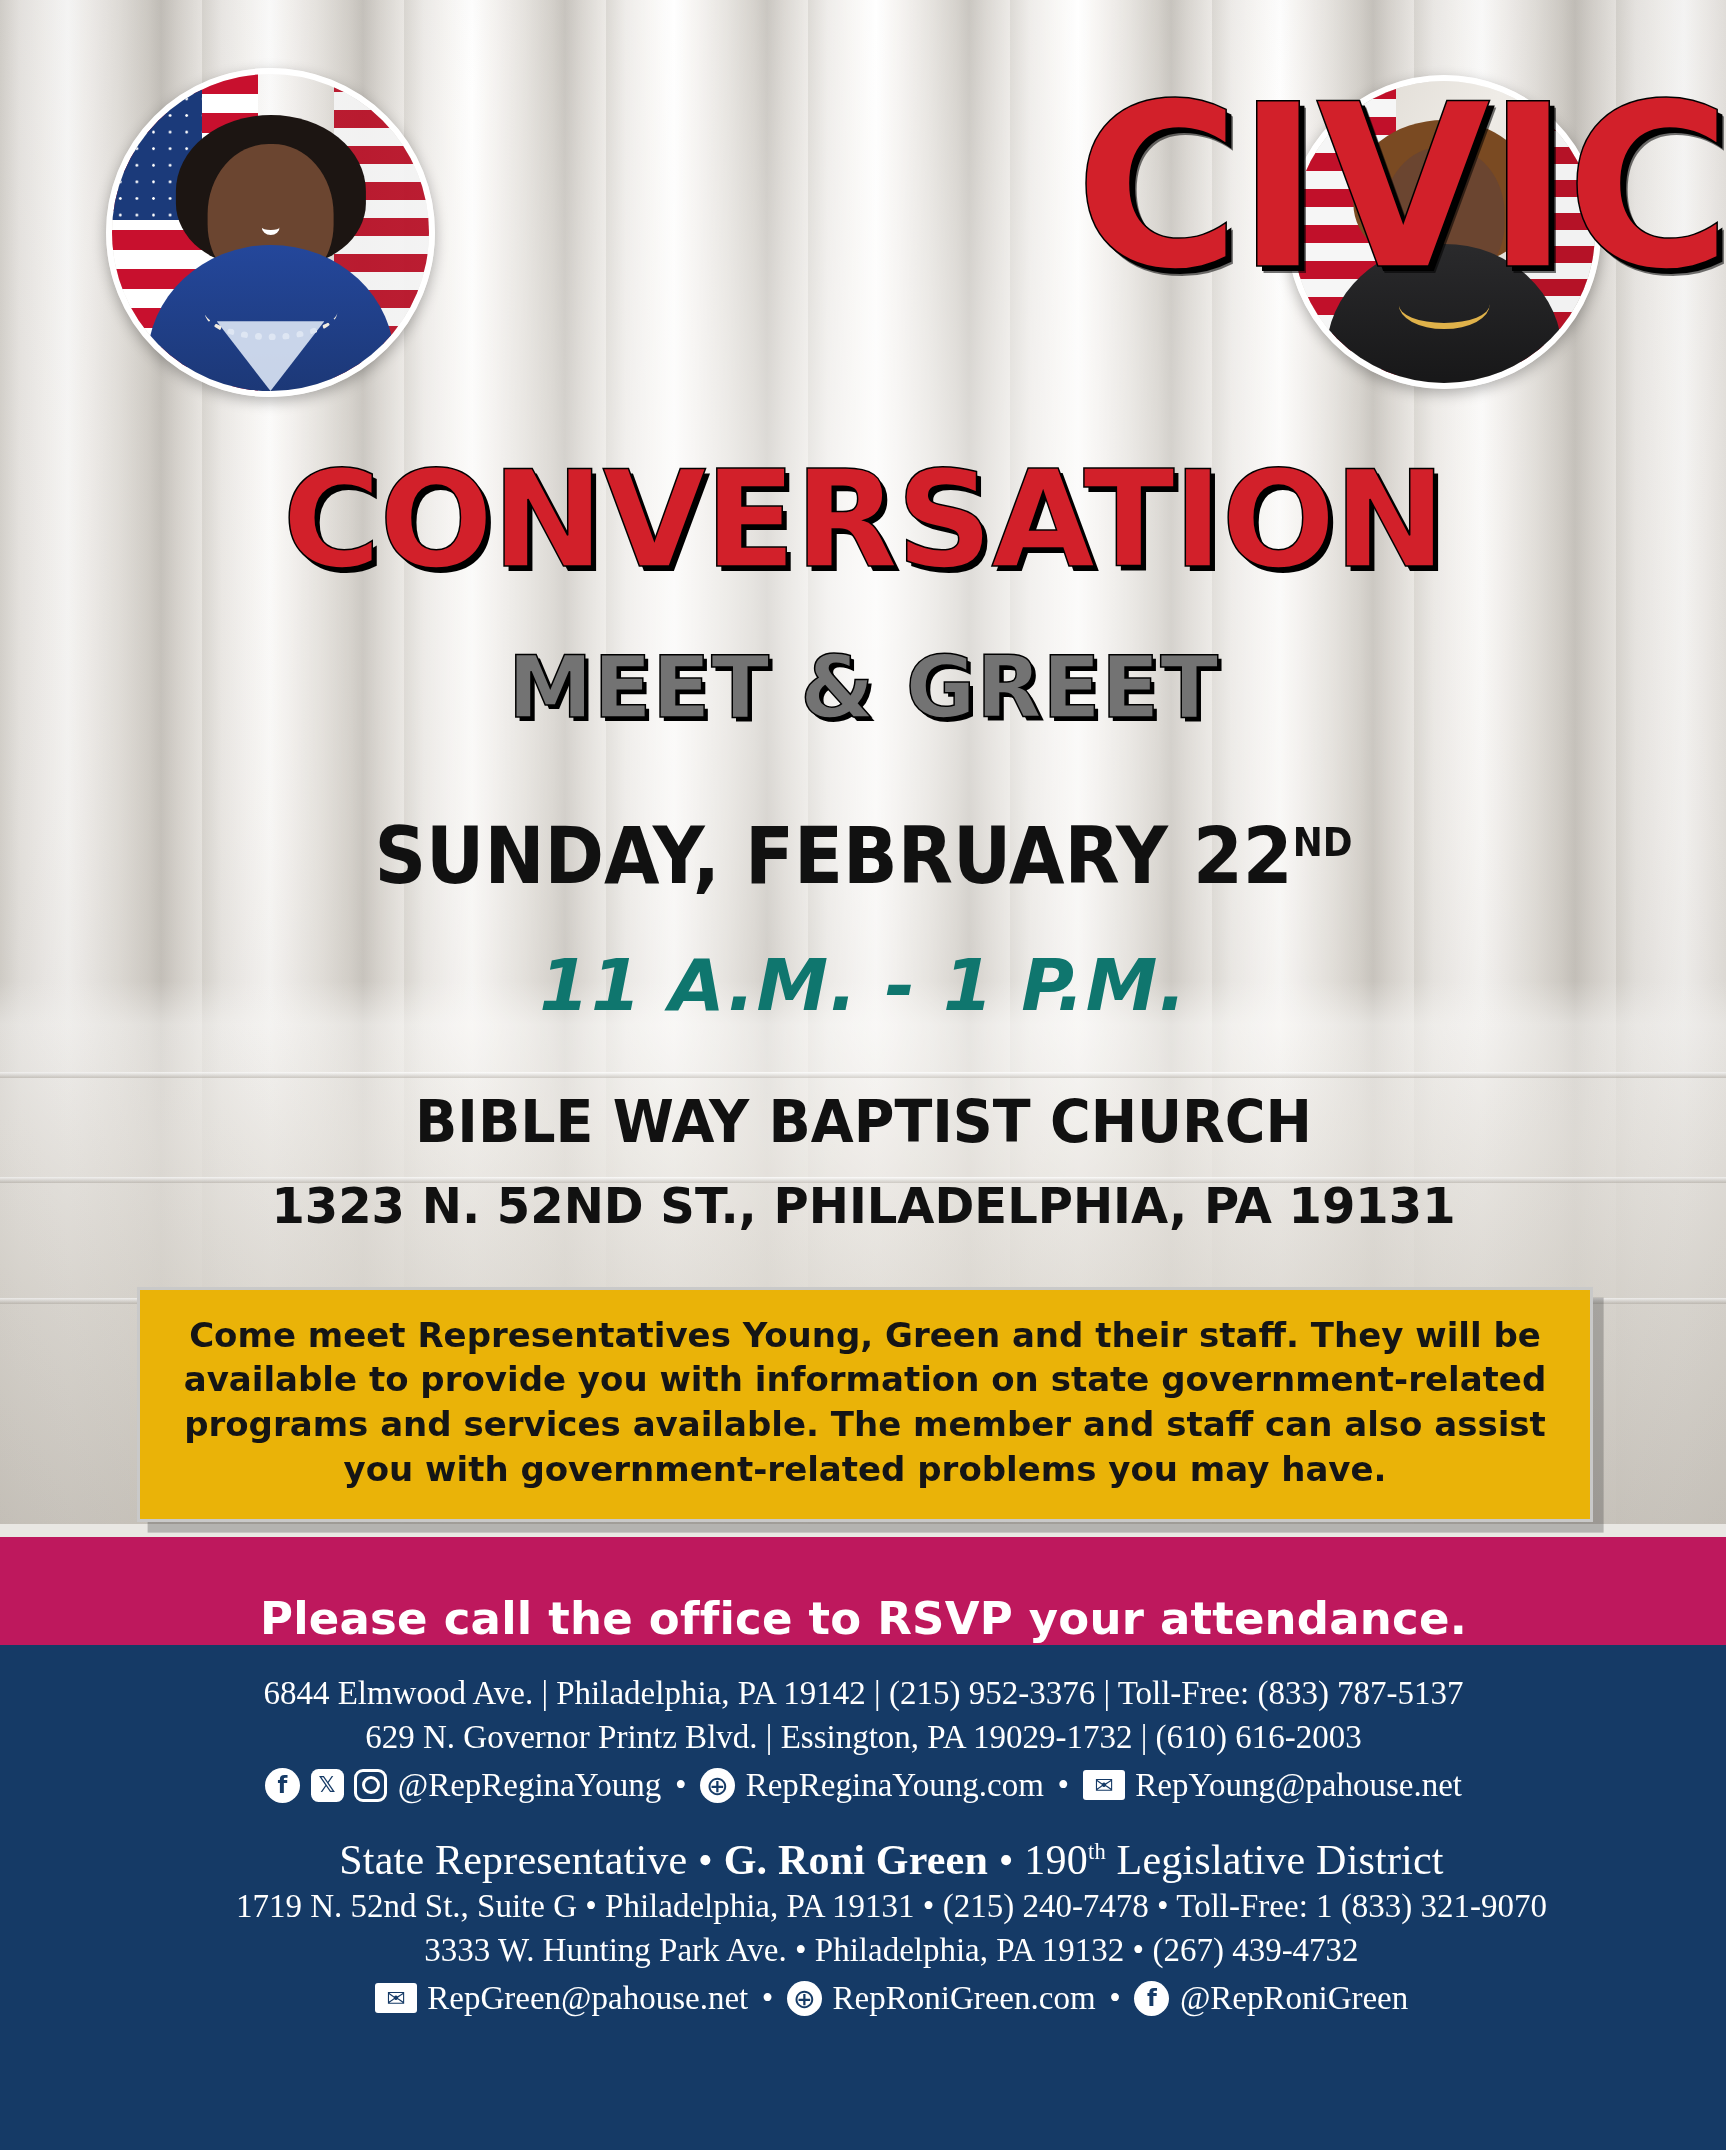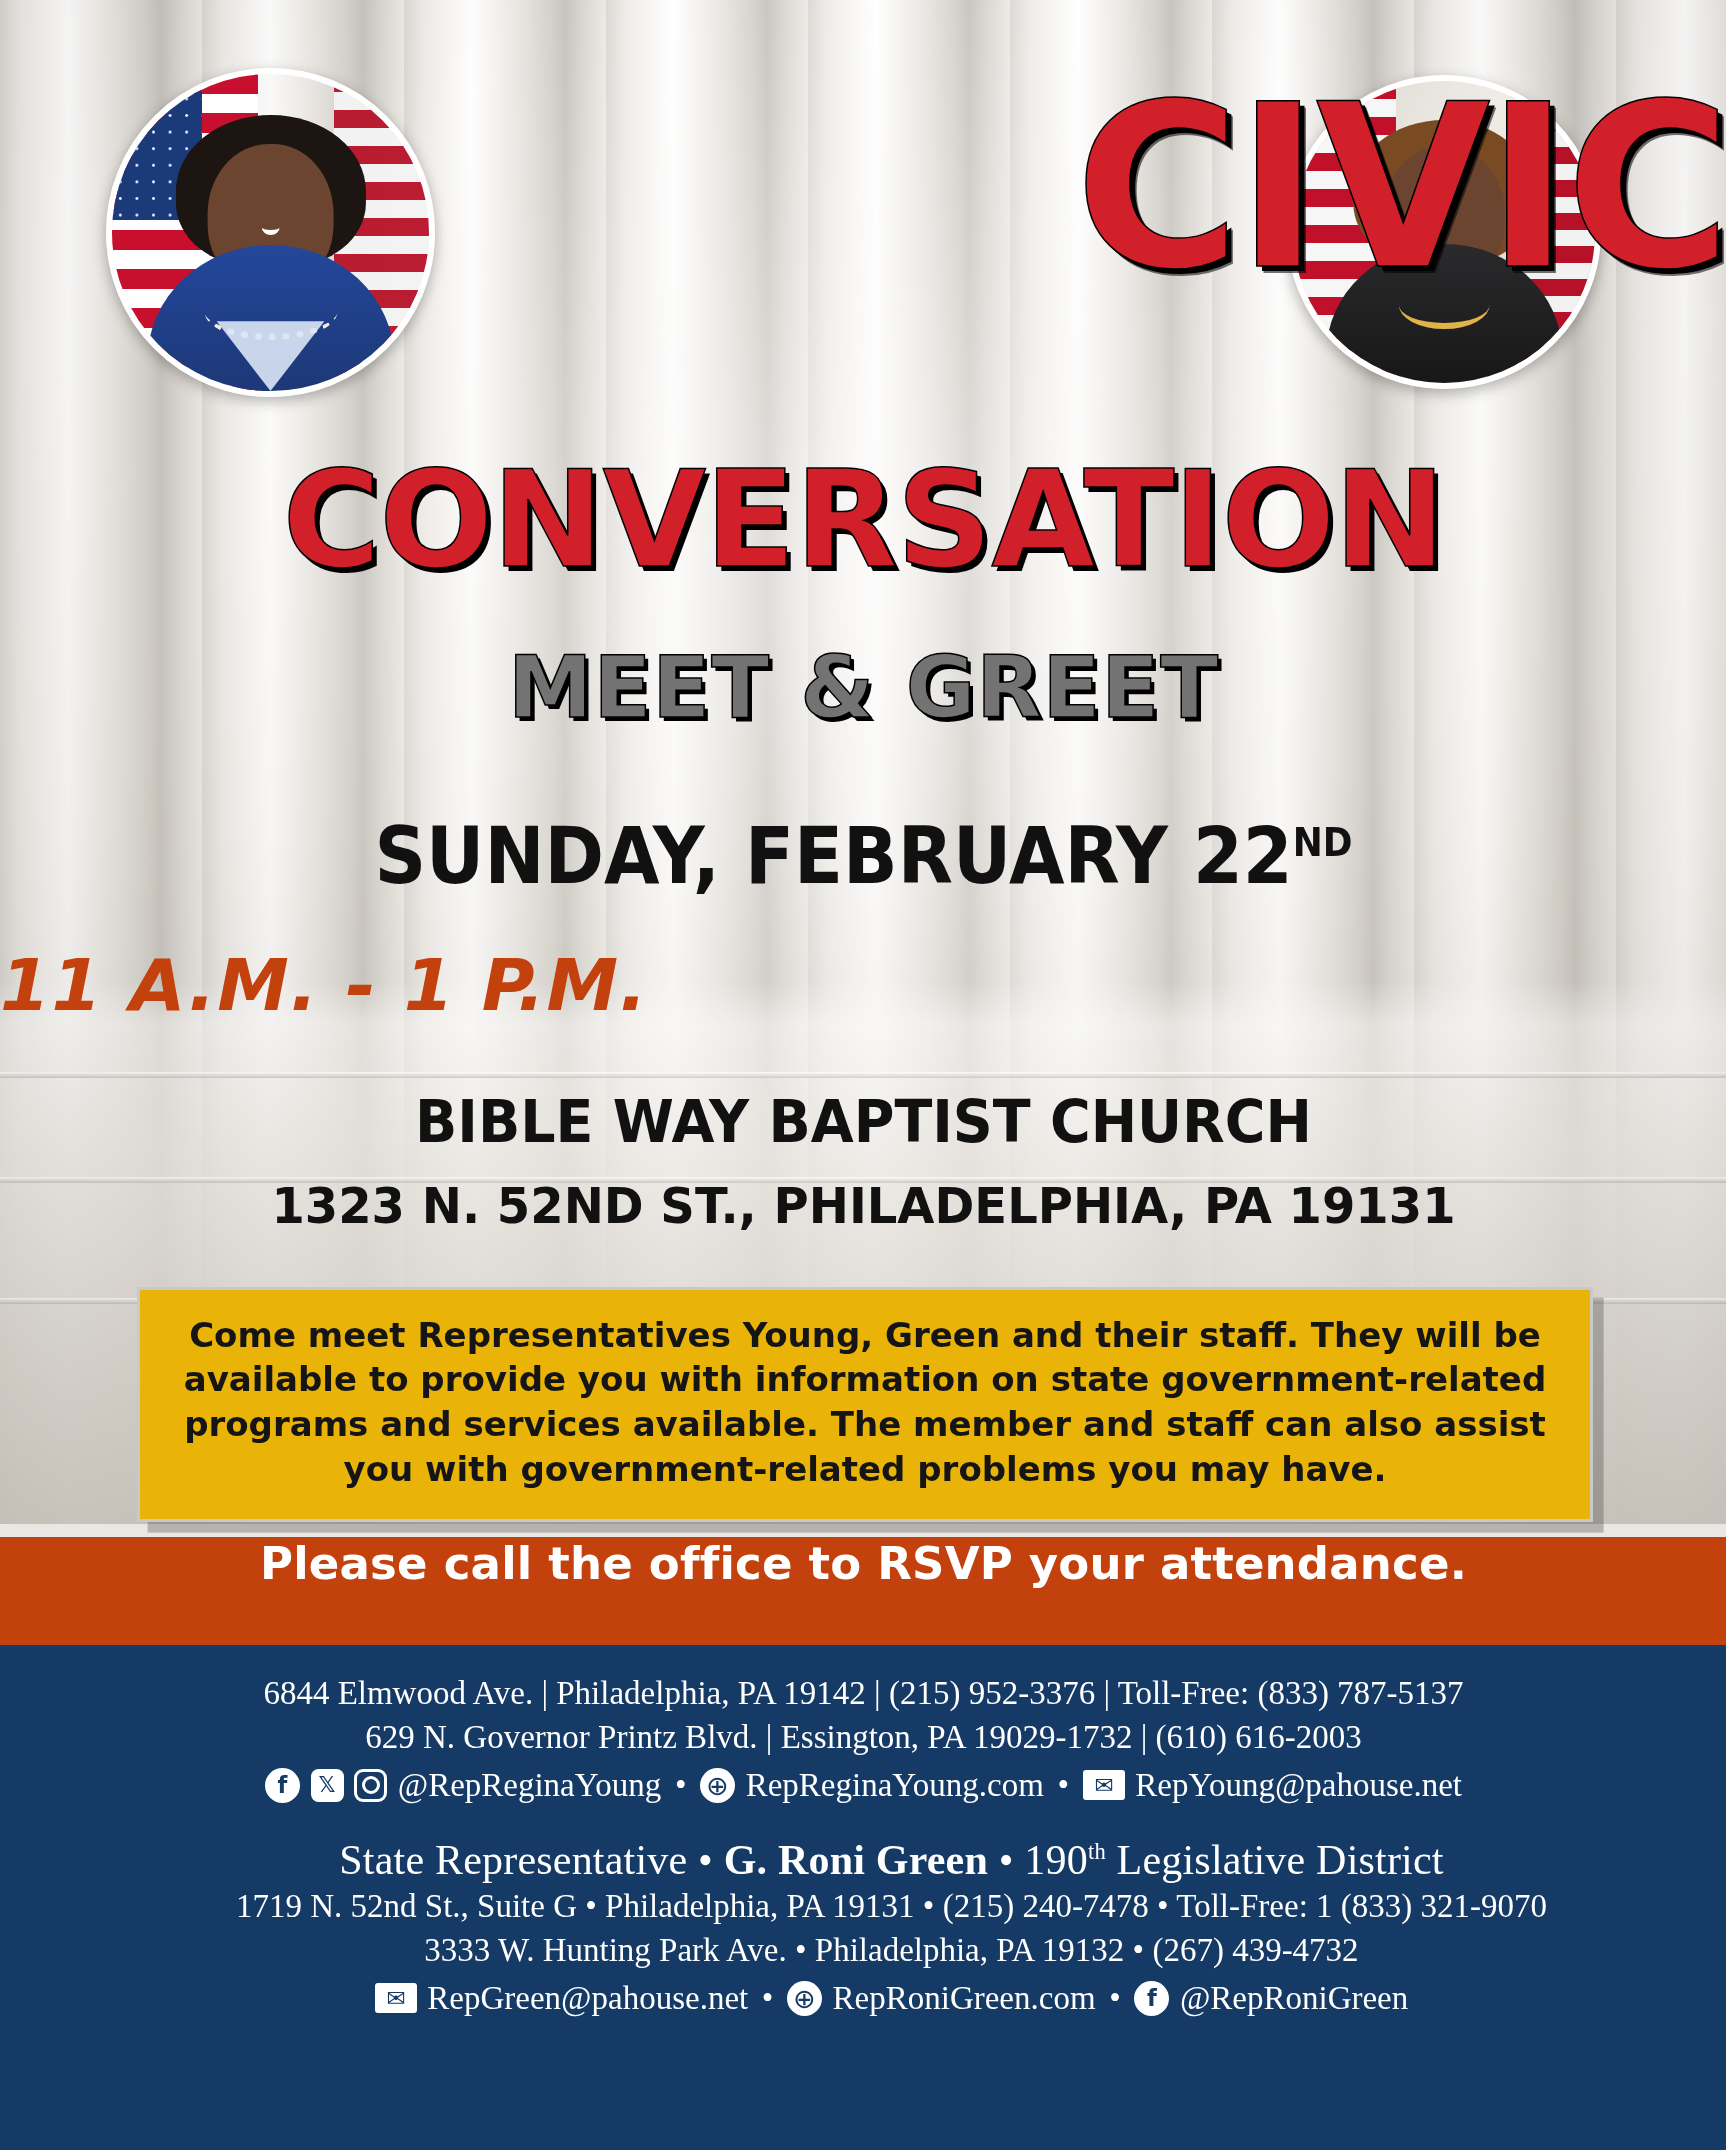--- a/index.html
+++ b/index.html
@@ -261,27 +261,27 @@
   }
   .line-date sup {
     font-size: 39px;
     vertical-align: super;
   }
   .line-time {
     position: absolute;
     left: 0;
     top: 943px;
     width: 1727px;
-    text-align: left;
+    text-align: center;
     font-family: "DejaVu Sans", sans-serif;
     font-weight: 700;
     font-style: italic;
     font-size: 72px;
     letter-spacing: 1.5px;
-    color: #c2410c;
+    color: #0f766e;
   }
   .line-venue {
     position: absolute;
     left: 0;
     top: 1087px;
     width: 1727px;
     text-align: center;
     font-family: "DejaVu Sans", sans-serif;
     font-weight: 700;
     font-size: 59px;
@@ -325,23 +325,23 @@
     color: #151515;
   }
 
   
   .rsvp-bar {
     position: absolute;
     left: 0;
     top: 1537px;
     width: 1727px;
     height: 108px;
-    background: #c2410c;
+    background: #be185d;
     display: flex;
-    align-items: flex-start;
+    align-items: flex-end;
     justify-content: center;
   }
   .rsvp-text {
     font-family: "DejaVu Sans", sans-serif;
     font-weight: 700;
     font-size: 45px;
     color: #ffffff;
     letter-spacing: 0.2px;
   }
 

